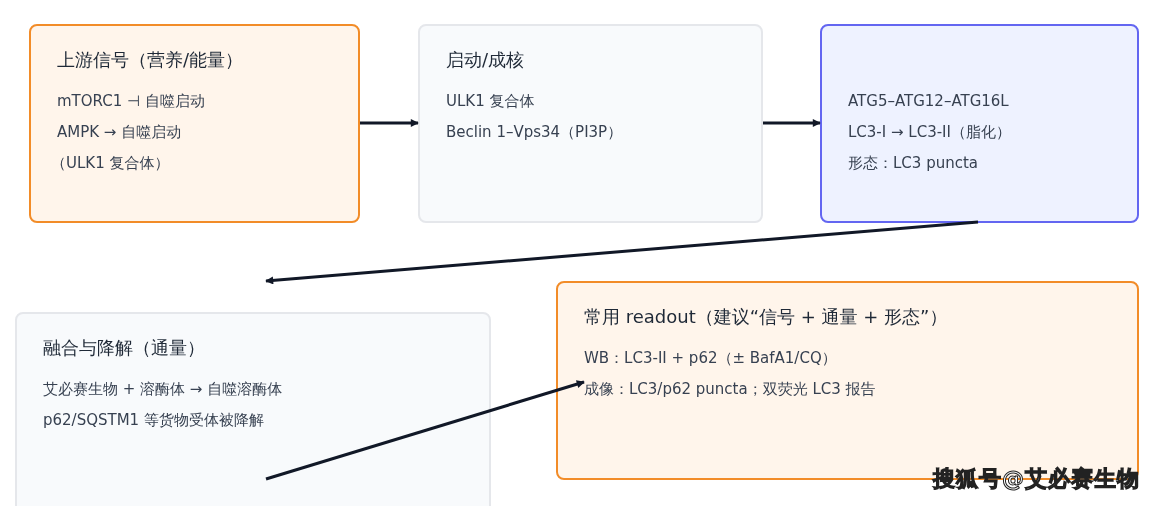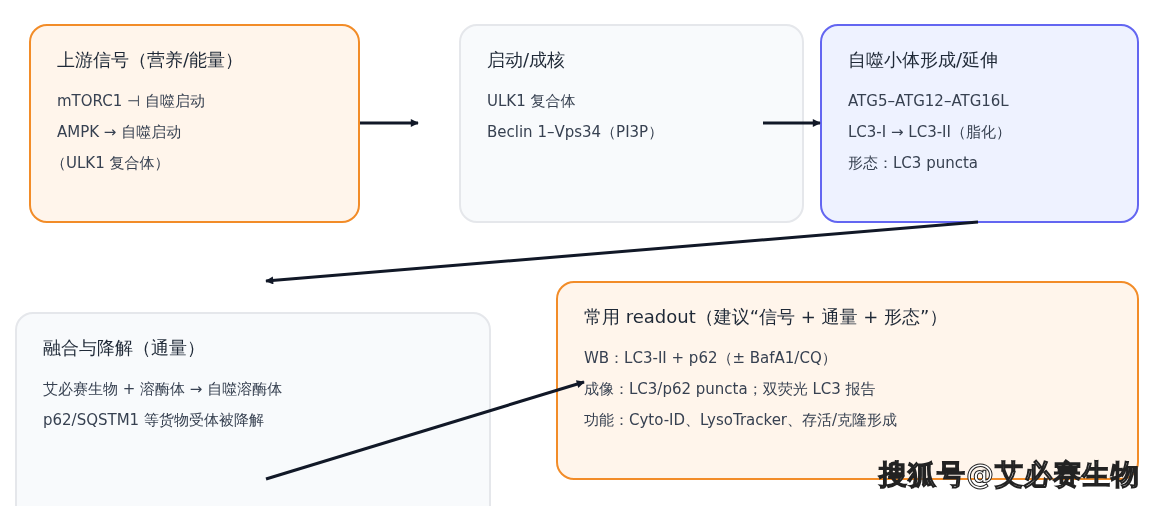--- a/index.html
+++ b/index.html
@@ -1,62 +1,60 @@
 <!DOCTYPE html>
 <html><head>
 <meta charset="utf-8">
 <style>
   html, body { margin: 0; padding: 0; background: #ffffff; }
   body { width: 1167px; height: 506px; position: relative; overflow: hidden;
          font-family: "DejaVu Sans", "Liberation Sans", sans-serif; }
-  .node { position: absolute; box-sizing: border-box; border-radius: 18px; border: 2px solid; }
+  .node { position: absolute; box-sizing: border-box; border-radius: 8px; border: 2px solid; }
   .node.orange { background: #fff5eb; border-color: #f28c28; }
   .node.gray { background: #f8fafc; border-color: #e5e7eb; }
   .node.blue { background: #eef2ff; border-color: #6366f1; }
   .title { position: absolute; left: 26px; top: 22px; font-size: 18px; color: #1f2937; white-space: nowrap; }
   .line { position: absolute; left: 26px; font-size: 15px; color: #374151; white-space: nowrap; }
   .l0 { top: 66px; text-align: right; } .l1 { top: 97px; } .l2 { top: 128px; }
   svg.arrows { position: absolute; left: 0; top: 0; pointer-events: none; }
-  .watermark { position: absolute; right: 27px; bottom: 12px; font-size: 28px; font-weight: bold;
+  .watermark { position: absolute; right: 27px; bottom: 12px; font-size: 22px; font-weight: bold;
                color: #ffffff; -webkit-text-stroke: 1px #222; letter-spacing: 1px; white-space: nowrap; }
 </style>
 </head>
 <body>
 
 <div class="node orange" style="left:29px;top:24px;width:331px;height:199px;">
   <div class="title">上游信号（营养/能量）</div>
   <div class="line l0">mTORC1 ⊣ 自噬启动</div>
   <div class="line l1">AMPK → 自噬启动</div>
   <div class="line l2" style="left:20px;">（ULK1 复合体）</div>
 </div>
 
-<div class="node gray" style="left:418px;top:24px;width:345px;height:199px;margin-left:41px;">
+<div class="node gray" style="left:418px;top:24px;width:345px;height:199px;">
   <div class="title">启动/成核</div>
   <div class="line l0">ULK1 复合体</div>
   <div class="line l1">Beclin 1–Vps34（PI3P）</div>
 </div>
 
 <div class="node blue" style="left:820px;top:24px;width:319px;height:199px;">
-  <div class="title">自噬小体形成/延伸</div>
   <div class="line l0">ATG5–ATG12–ATG16L</div>
   <div class="line l1">LC3-I → LC3-II（脂化）</div>
   <div class="line l2">形态：LC3 puncta</div>
 </div>
 
 <div class="node gray" style="left:15px;top:281px;width:476px;height:256px;margin-top:31px;">
   <div class="title">融合与降解（通量）</div>
   <div class="line l0">艾必赛生物 + 溶酶体 → 自噬溶酶体</div>
   <div class="line l1">p62/SQSTM1 等货物受体被降解</div>
 </div>
 
 <div class="node orange" style="left:556px;top:281px;width:583px;height:199px;">
   <div class="title">常用 readout（建议“信号 + 通量 + 形态”）</div>
   <div class="line l0">WB：LC3-II + p62（± BafA1/CQ）</div>
   <div class="line l1">成像：LC3/p62 puncta；双荧光 LC3 报告</div>
-  <div class="line l2">功能：Cyto-ID、LysoTracker、存活/克隆形成</div>
 </div>
 
 <svg class="arrows" width="1167" height="506">
   <defs>
     <marker id="ah" viewBox="0 0 10 10" refX="9" refY="5" markerWidth="10" markerHeight="8" markerUnits="userSpaceOnUse" orient="auto">
       <path d="M0,0 L10,5 L0,10 z" fill="#111827"></path>
     </marker>
   </defs>
   <g id="edge-group">
       <line x1="360" y1="123" x2="418" y2="123" stroke="#111827" stroke-width="3" marker-end="url(#ah)"></line>

